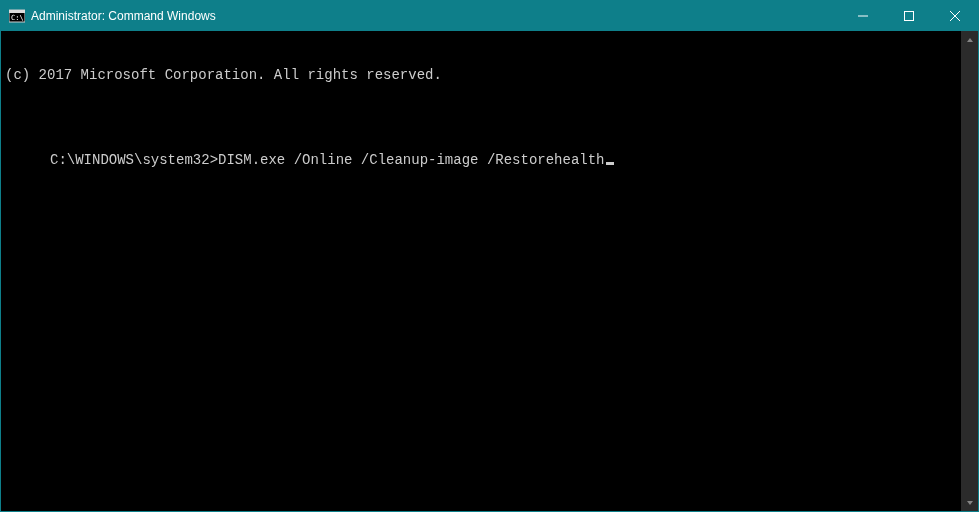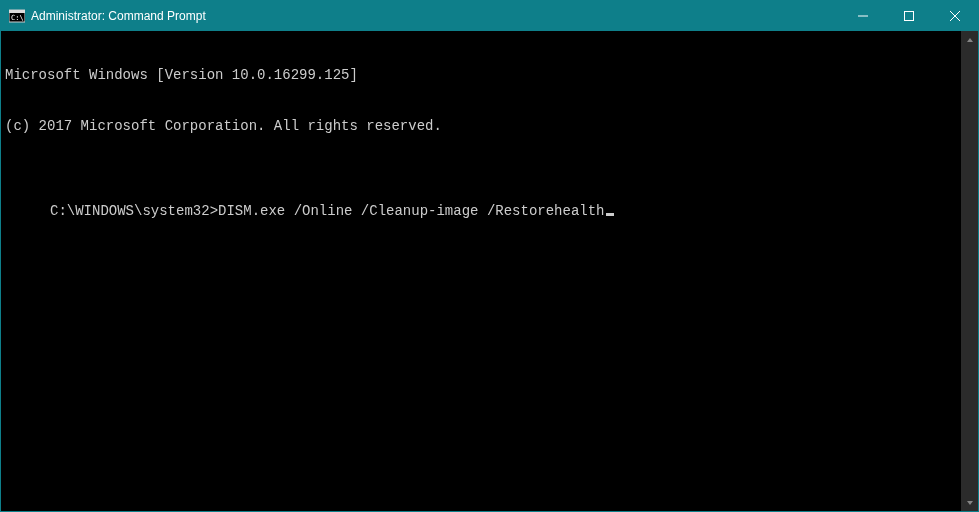--- a/index.html
+++ b/index.html
@@ -127,21 +127,21 @@
 <body>
 
 <div class="titlebar">
   <span class="app-icon">
     <svg viewBox="0 0 16 16">
       <rect x="0" y="2" width="16" height="12" fill="#000" stroke="#ccc" stroke-width="1"></rect>
       <rect x="0" y="2" width="16" height="3" fill="#ddd"></rect>
       <text x="2" y="12" font-size="7" fill="#fff" font-family="monospace">C:\</text>
     </svg>
   </span>
-  <span class="title-text">Administrator: Command Prompt</span>
+  <span class="title-text">Administrator: Command Windows</span>
   <div class="window-controls">
     <div class="win-btn">
       <svg viewBox="0 0 10 10">
           <line x1="0" y1="5" x2="10" y2="5" stroke="#fff" stroke-width="1"></line>
         </svg>
     </div>
     <div class="win-btn">
       <svg viewBox="0 0 10 10">
           <rect x="0.5" y="0.5" width="9" height="9" fill="none" stroke="#fff" stroke-width="1"></rect>
         </svg>
@@ -150,21 +150,20 @@
       <svg viewBox="0 0 10 10">
           <line x1="0" y1="0" x2="10" y2="10" stroke="#fff" stroke-width="1"></line>
           <line x1="10" y1="0" x2="0" y2="10" stroke="#fff" stroke-width="1"></line>
         </svg>
     </div>
   </div>
 </div>
 
 <div class="client-area">
   <div class="terminal">
-    <div class="terminal-line">Microsoft Windows [Version 10.0.16299.125]</div>
     <div class="terminal-line">(c) 2017 Microsoft Corporation. All rights reserved.</div>
     <div class="terminal-line"></div>
     <div class="prompt-line"><span>C:\WINDOWS\system32&gt;</span><span>DISM.exe /Online /Cleanup-image /Restorehealth</span><span class="cursor"></span></div>
   </div>
   <div class="scrollbar">
     <div class="scroll-arrow up">
       <svg viewBox="0 0 8 8">
           <path d="M4 2 L7 6 L1 6 Z"></path>
         </svg>
     </div>

